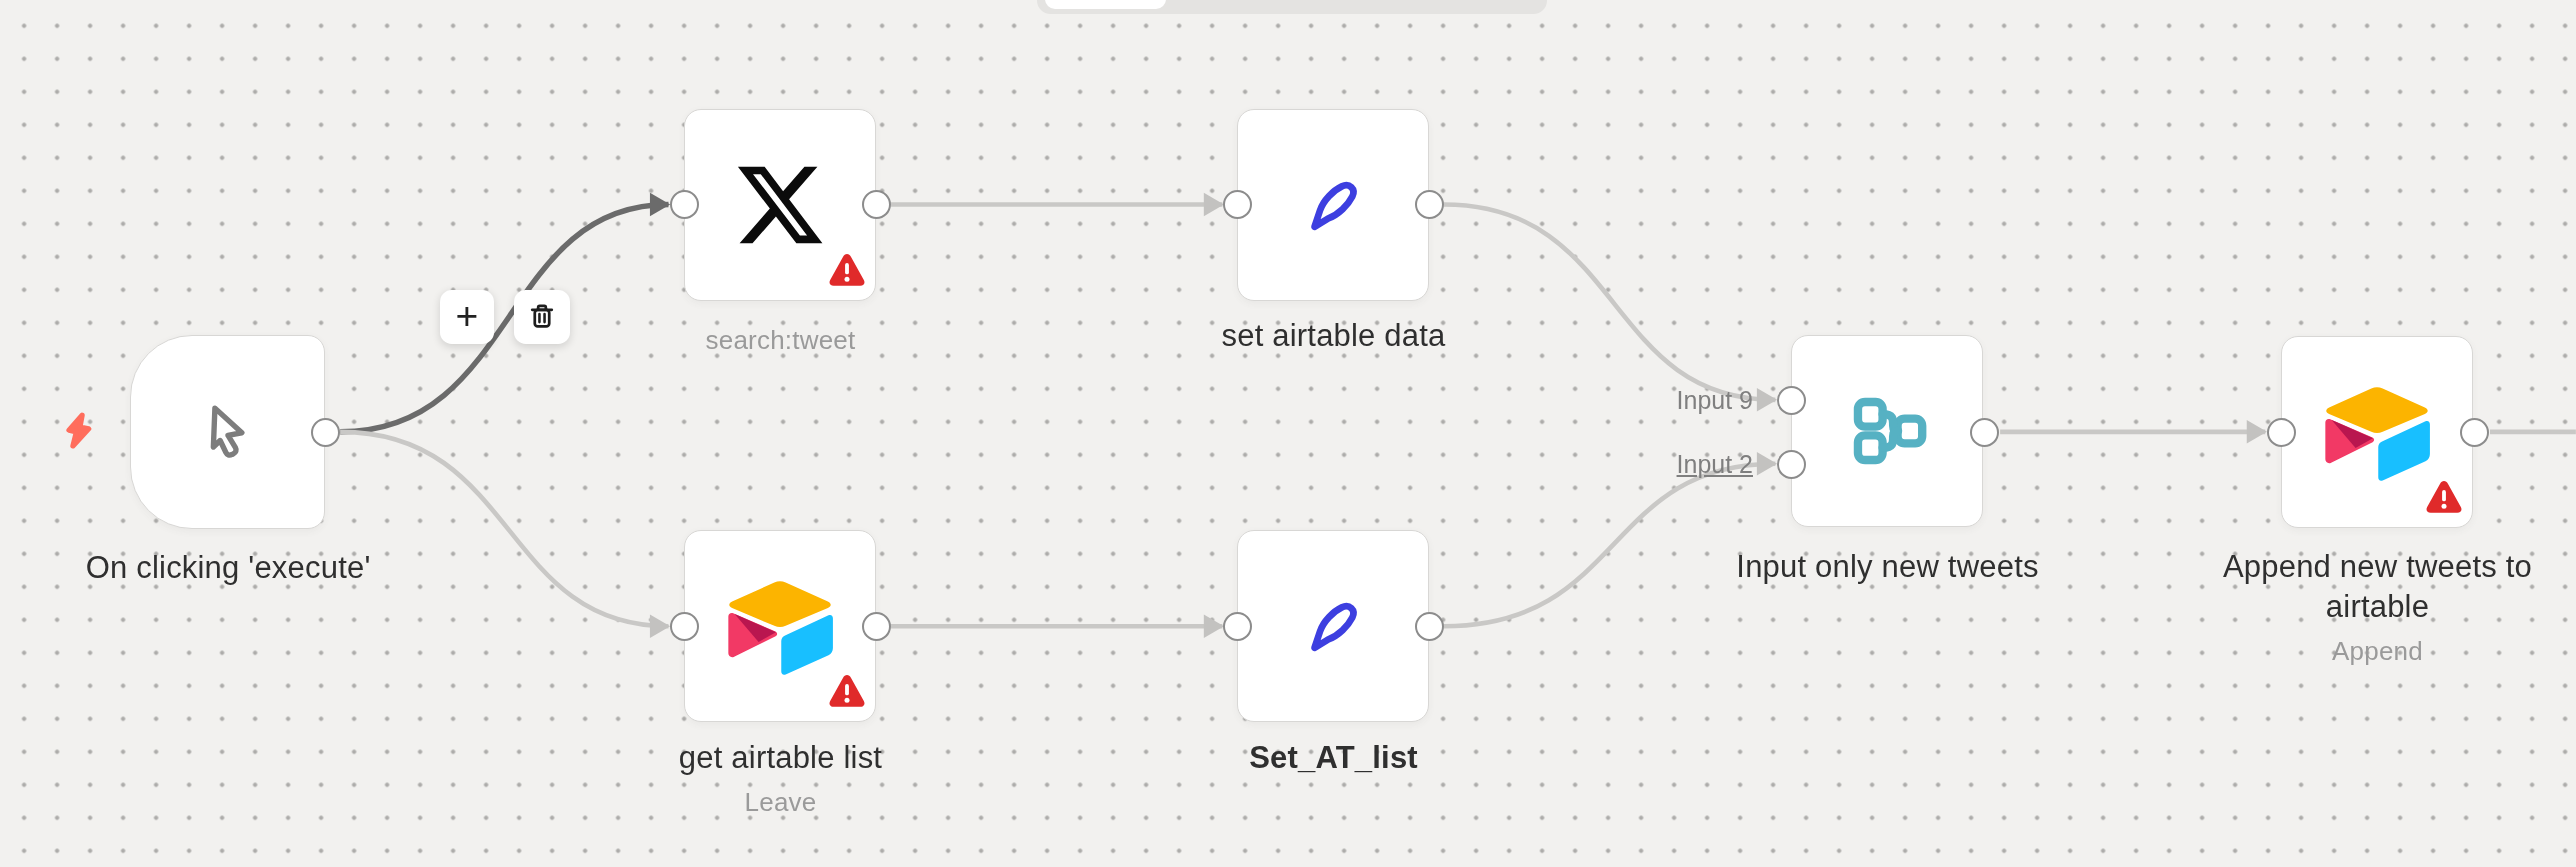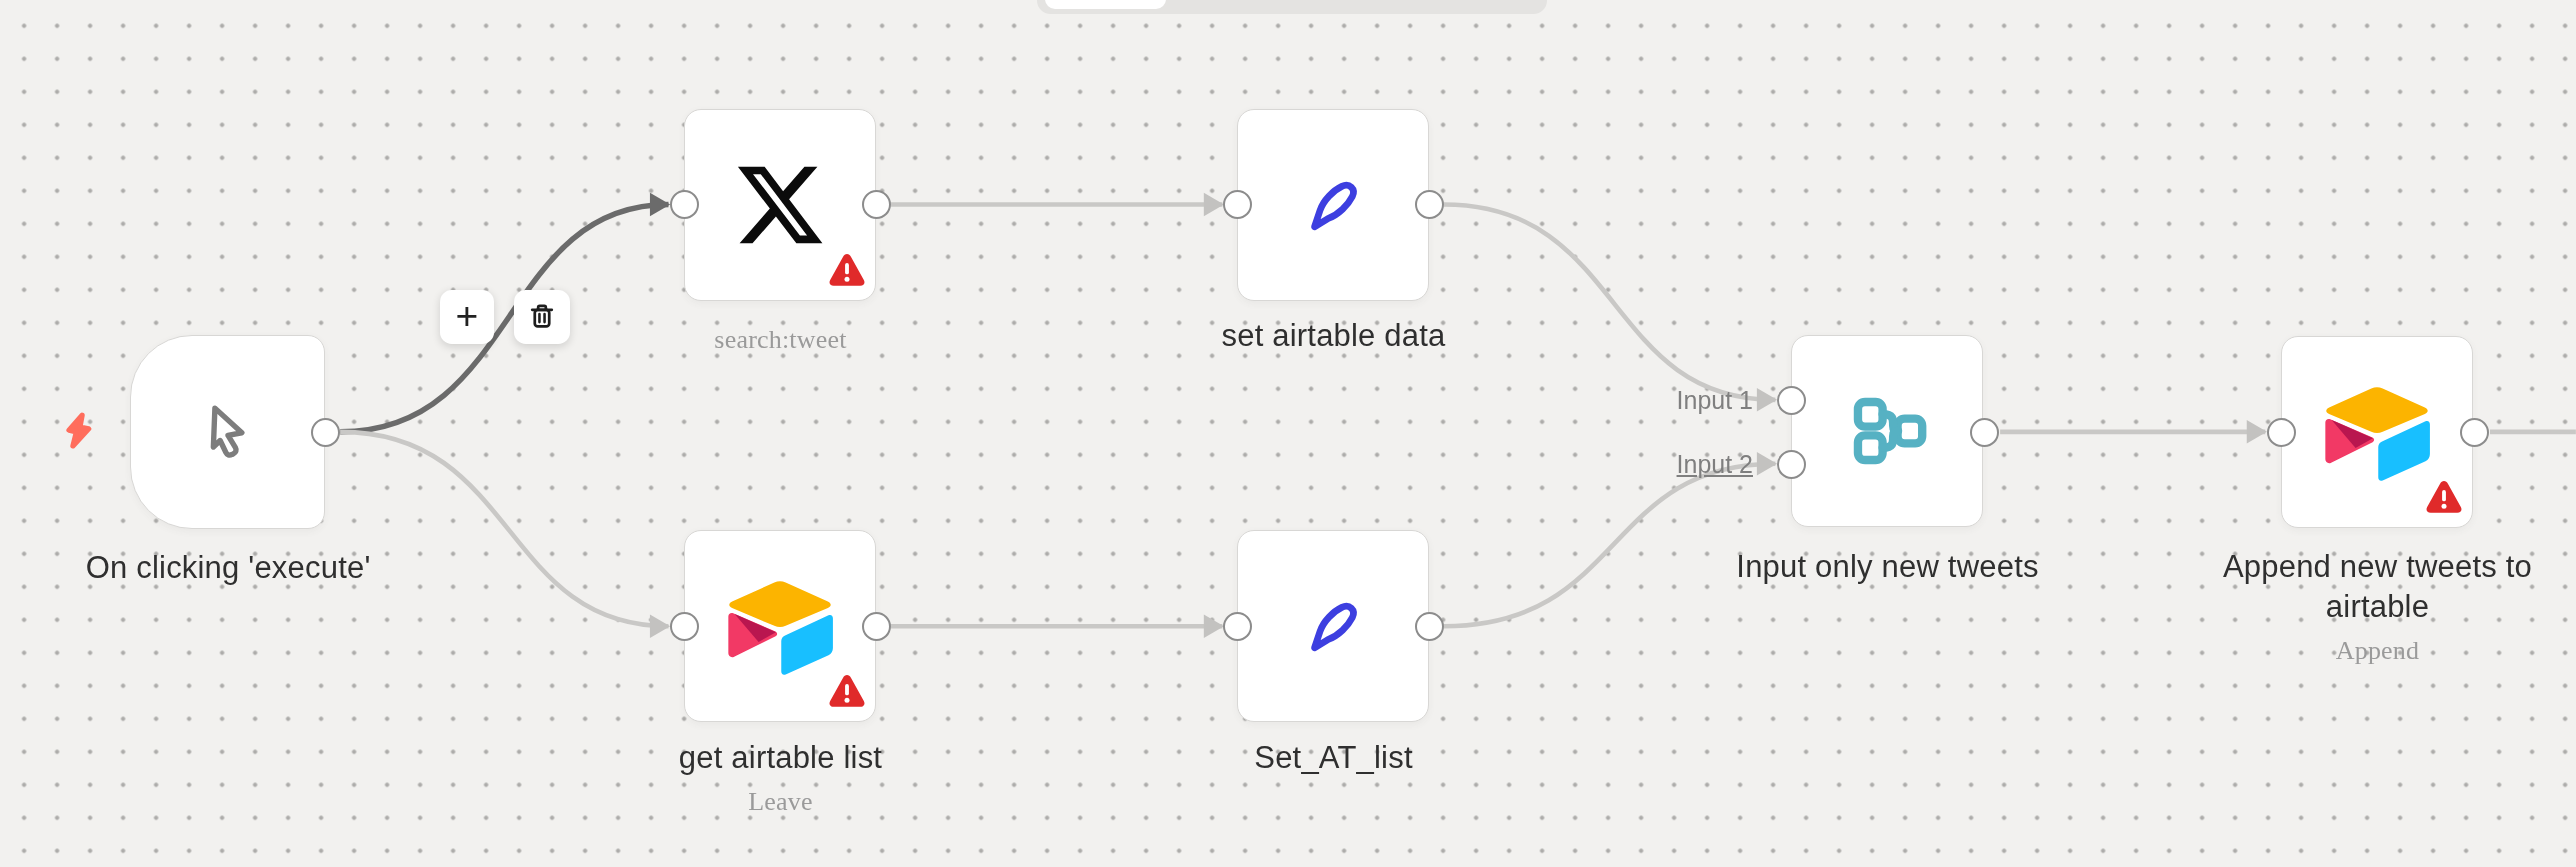--- a/index.html
+++ b/index.html
@@ -26,21 +26,21 @@
   .warnbadge{position:absolute;right:8.4px;bottom:13.5px;width:40px;height:37px;z-index:3;}
   .port{
     position:absolute;width:29px;height:29px;border-radius:50%;
     background:#fff;border:2.5px solid #8c8c8c;box-sizing:border-box;z-index:4;
   }
   .nodelabel{
     position:absolute;text-align:center;z-index:2;color:#2f2f2f;
     font-size:31px;line-height:40px;letter-spacing:0.2px;
   }
   .nodelabel .sub{
-    margin-top:7.6px;font-size:26px;color:#9a9a9a;line-height:32px;font-family:Liberation Serif, serif;
+    margin-top:7.6px;font-size:26px;color:#9a9a9a;line-height:32px;
   }
   .inputlabel{
     position:absolute;color:#7f7f7f;font-size:25px;z-index:2;
     text-align:right;width:135px;
   }
   .hoverbtn{
     position:absolute;width:54px;height:54px;background:#fff;border-radius:11.8px;
     box-shadow:0 2.5px 8.4px rgba(0,0,0,.14);z-index:5;
     display:flex;align-items:center;justify-content:center;cursor:pointer;
   }
@@ -154,39 +154,39 @@
   <div class="nodelabel" style="left:528px;top:738px;width:505px;">
     <div>get airtable list</div>
     <div class="sub">Leave</div>
   </div>
 
   <div class="node" style="left:1237px;top:530px;">
     <svg class="node__icon" width="84" height="84" viewBox="0 0 100 100">
       <path d="M28 76 L34.5 56.5 C38.5 44.5 50.5 32.5 60.5 27.8 C69.5 23.5 77.5 31 73 40 C68 50 56.5 61.5 44.5 66 L28 76 Z" fill="none" stroke="#3d3fe0" stroke-width="8" stroke-linejoin="round"></path>
     </svg>
   </div>
-  <div class="nodelabel" style="left:1081px;top:738px;width:505px;">
+  <div class="nodelabel" style="left:1081px;top:738px;width:505px;font-weight:bold;">
     <div>Set_AT_list</div>
   </div>
 
   <div class="node" style="left:1791px;top:335px;">
     <svg class="node__icon" width="88" height="88" viewBox="0 0 100 100">
       <g fill="none" stroke="#56b1c3" stroke-width="9.5" stroke-linecap="round">
         <rect x="17" y="17" width="28" height="28" rx="8"></rect>
         <rect x="17" y="55" width="28" height="28" rx="8"></rect>
         <rect x="62" y="36" width="28" height="28" rx="8"></rect>
         <path d="M45 31 C57 31 57 36 57 44 C57 50 59 50 62.5 50"></path>
         <path d="M45 69 C57 69 57 64 57 56 C57 50 59 50 62.5 50"></path>
       </g>
     </svg>
   </div>
   <div class="nodelabel" style="left:1635px;top:547px;width:505px;">
     <div>Input only new tweets</div>
   </div>
-  <div class="inputlabel" style="left:1618px;top:386px;">Input 1</div>
+  <div class="inputlabel" style="left:1618px;top:386px;">Input 9</div>
   <div class="inputlabel" style="left:1618px;top:450px;text-decoration:underline;">Input 2</div>
 
   <div class="node" style="left:2281px;top:336px;">
     <svg class="node__icon" width="126" height="101" viewBox="0 0 100 80">
       <path d="M45.5 5.5 L12 20.5 C9 21.9 9 24.4 12 25.7 L45.5 39.9 C48.5 41.2 51.5 41.2 54.5 39.9 L88 25.7 C91 24.4 91 21.9 88 20.5 L54.5 5.5 C51.5 4.2 48.5 4.2 45.5 5.5 Z" fill="#fcb400"></path>
       <path d="M54 47.5 L88.5 31.5 C90.5 30.6 92 31.8 92 34 L92 57.5 C92 60 90.8 62.2 88.5 63.3 L54.5 78.4 C52.5 79.3 51 78.1 51 75.9 L51 52 C51 50 52 48.4 54 47.5 Z" fill="#18bfff"></path>
       <path d="M9 32.5 C9 30.3 10.9 29.1 12.9 29.9 L46 44.2 C48.1 45.1 48.3 47 46.5 48.1 L13.6 64.4 C11.4 65.5 9 64.2 9 61.7 Z" fill="#f23965"></path>
       <polygon points="14,30.4 46.8,45 33,52.6" fill="#b9164f"></polygon>
     </svg>
     <svg class="warnbadge" viewBox="0 0 48 44">

